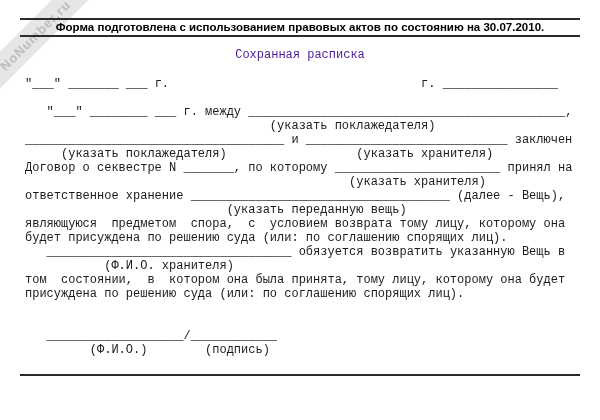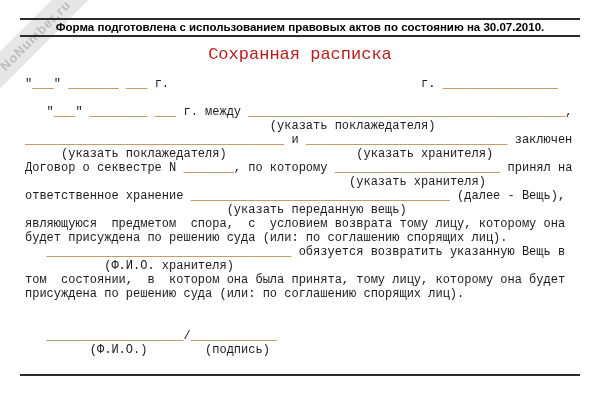--- a/index.html
+++ b/index.html
@@ -29,32 +29,32 @@
   .notice .notice-text{
     font-family:"Liberation Sans",sans-serif;
     font-weight:bold;font-size:11.5px;line-height:15px;color:#000;
     white-space:nowrap;
   }
   
   .doc-title{
     position:absolute;left:0;right:0;top:48px;
     text-align:center;
     font-family:"Liberation Mono","DejaVu Sans Mono",monospace;
-    font-size:17px;line-height:14px;color:#b91c1c;
+    font-size:12px;line-height:14px;color:#4c1d95;
     z-index:1;
   }
   
   .doc-body{
     position:absolute;left:25px;top:77px;width:560px;
     font-family:"Liberation Mono","DejaVu Sans Mono",monospace;
     font-size:12px;line-height:14px;color:#1b1b1b;
     white-space:pre;z-index:1;
   }
   .doc-body .line{height:14px;}
-  .doc-body .blank{color:#a16207;}
+  .doc-body .blank{color:#000000;}
   
   .bottom-rule{
     position:absolute;left:20px;right:20px;top:374px;height:0;
     border-top:2px solid #2b2b2b;z-index:1;
   }
 </style>
 </head>
 <body>
 
 <div class="watermark">

